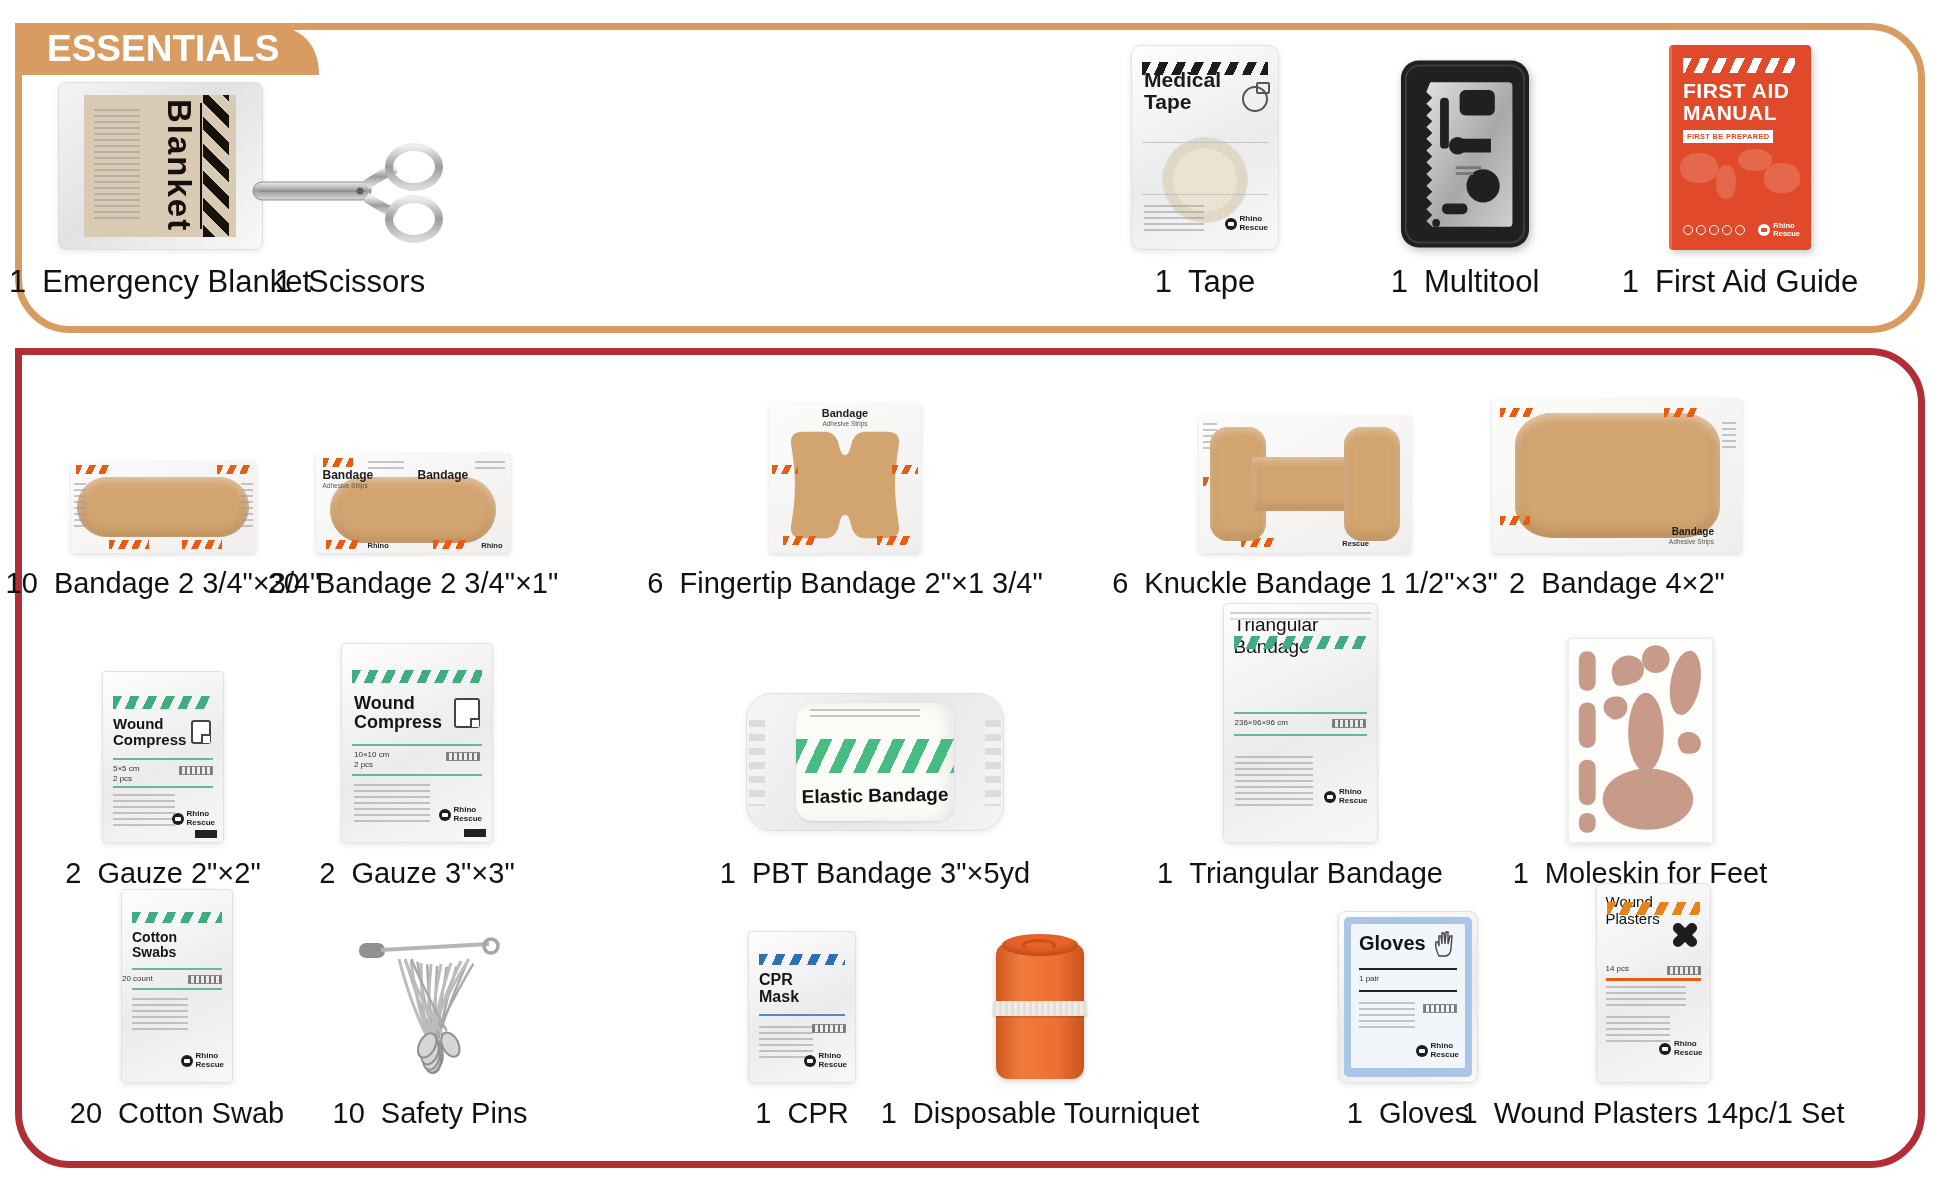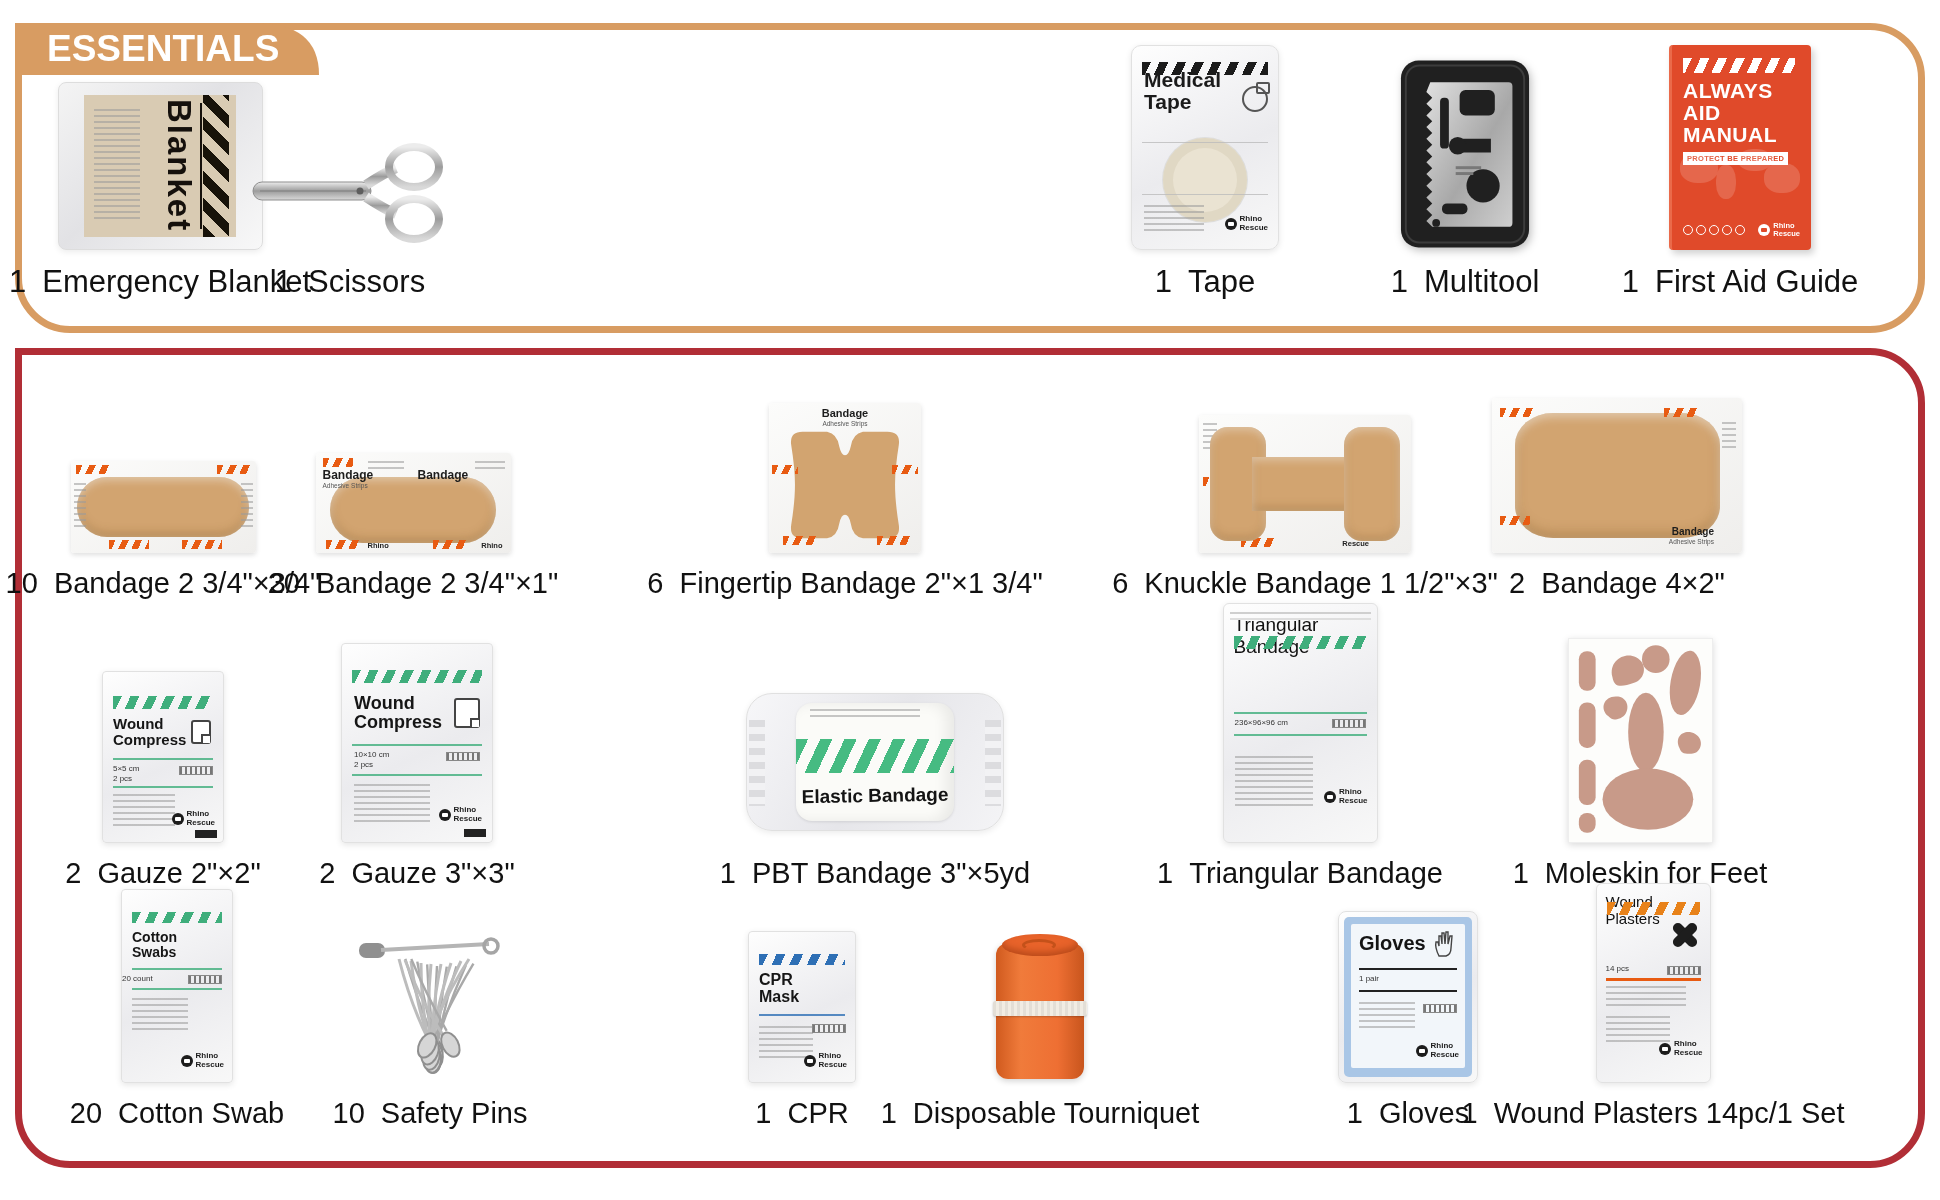--- a/index.html
+++ b/index.html
@@ -212,24 +212,24 @@
           </svg>
         </div>
         <div class="cap"><span class="q">1</span><span class="l">Multitool</span></div>
       </div>
 
       <div class="item" style="left:1578px;width:280px">
         <div class="art">
           <div class="manual">
             <div class="mstripes"></div>
             <div class="mtitle">
-              <div>ALWAYS AID</div>
+              <div>FIRST AID</div>
               <div>MANUAL</div>
             </div>
-            <span class="mtag">PROTECT BE PREPARED</span>
+            <span class="mtag">FIRST BE PREPARED</span>
             <i class="map" style="left:8px;top:108px;width:38px;height:30px"></i>
             <i class="map" style="left:44px;top:120px;width:20px;height:34px"></i>
             <i class="map" style="left:66px;top:104px;width:34px;height:22px"></i>
             <i class="map" style="left:92px;top:118px;width:36px;height:30px"></i>
             <div class="mrow">
               <span class="micons">
                   <i></i>
                   <i></i>
                   <i></i>
                   <i></i>

